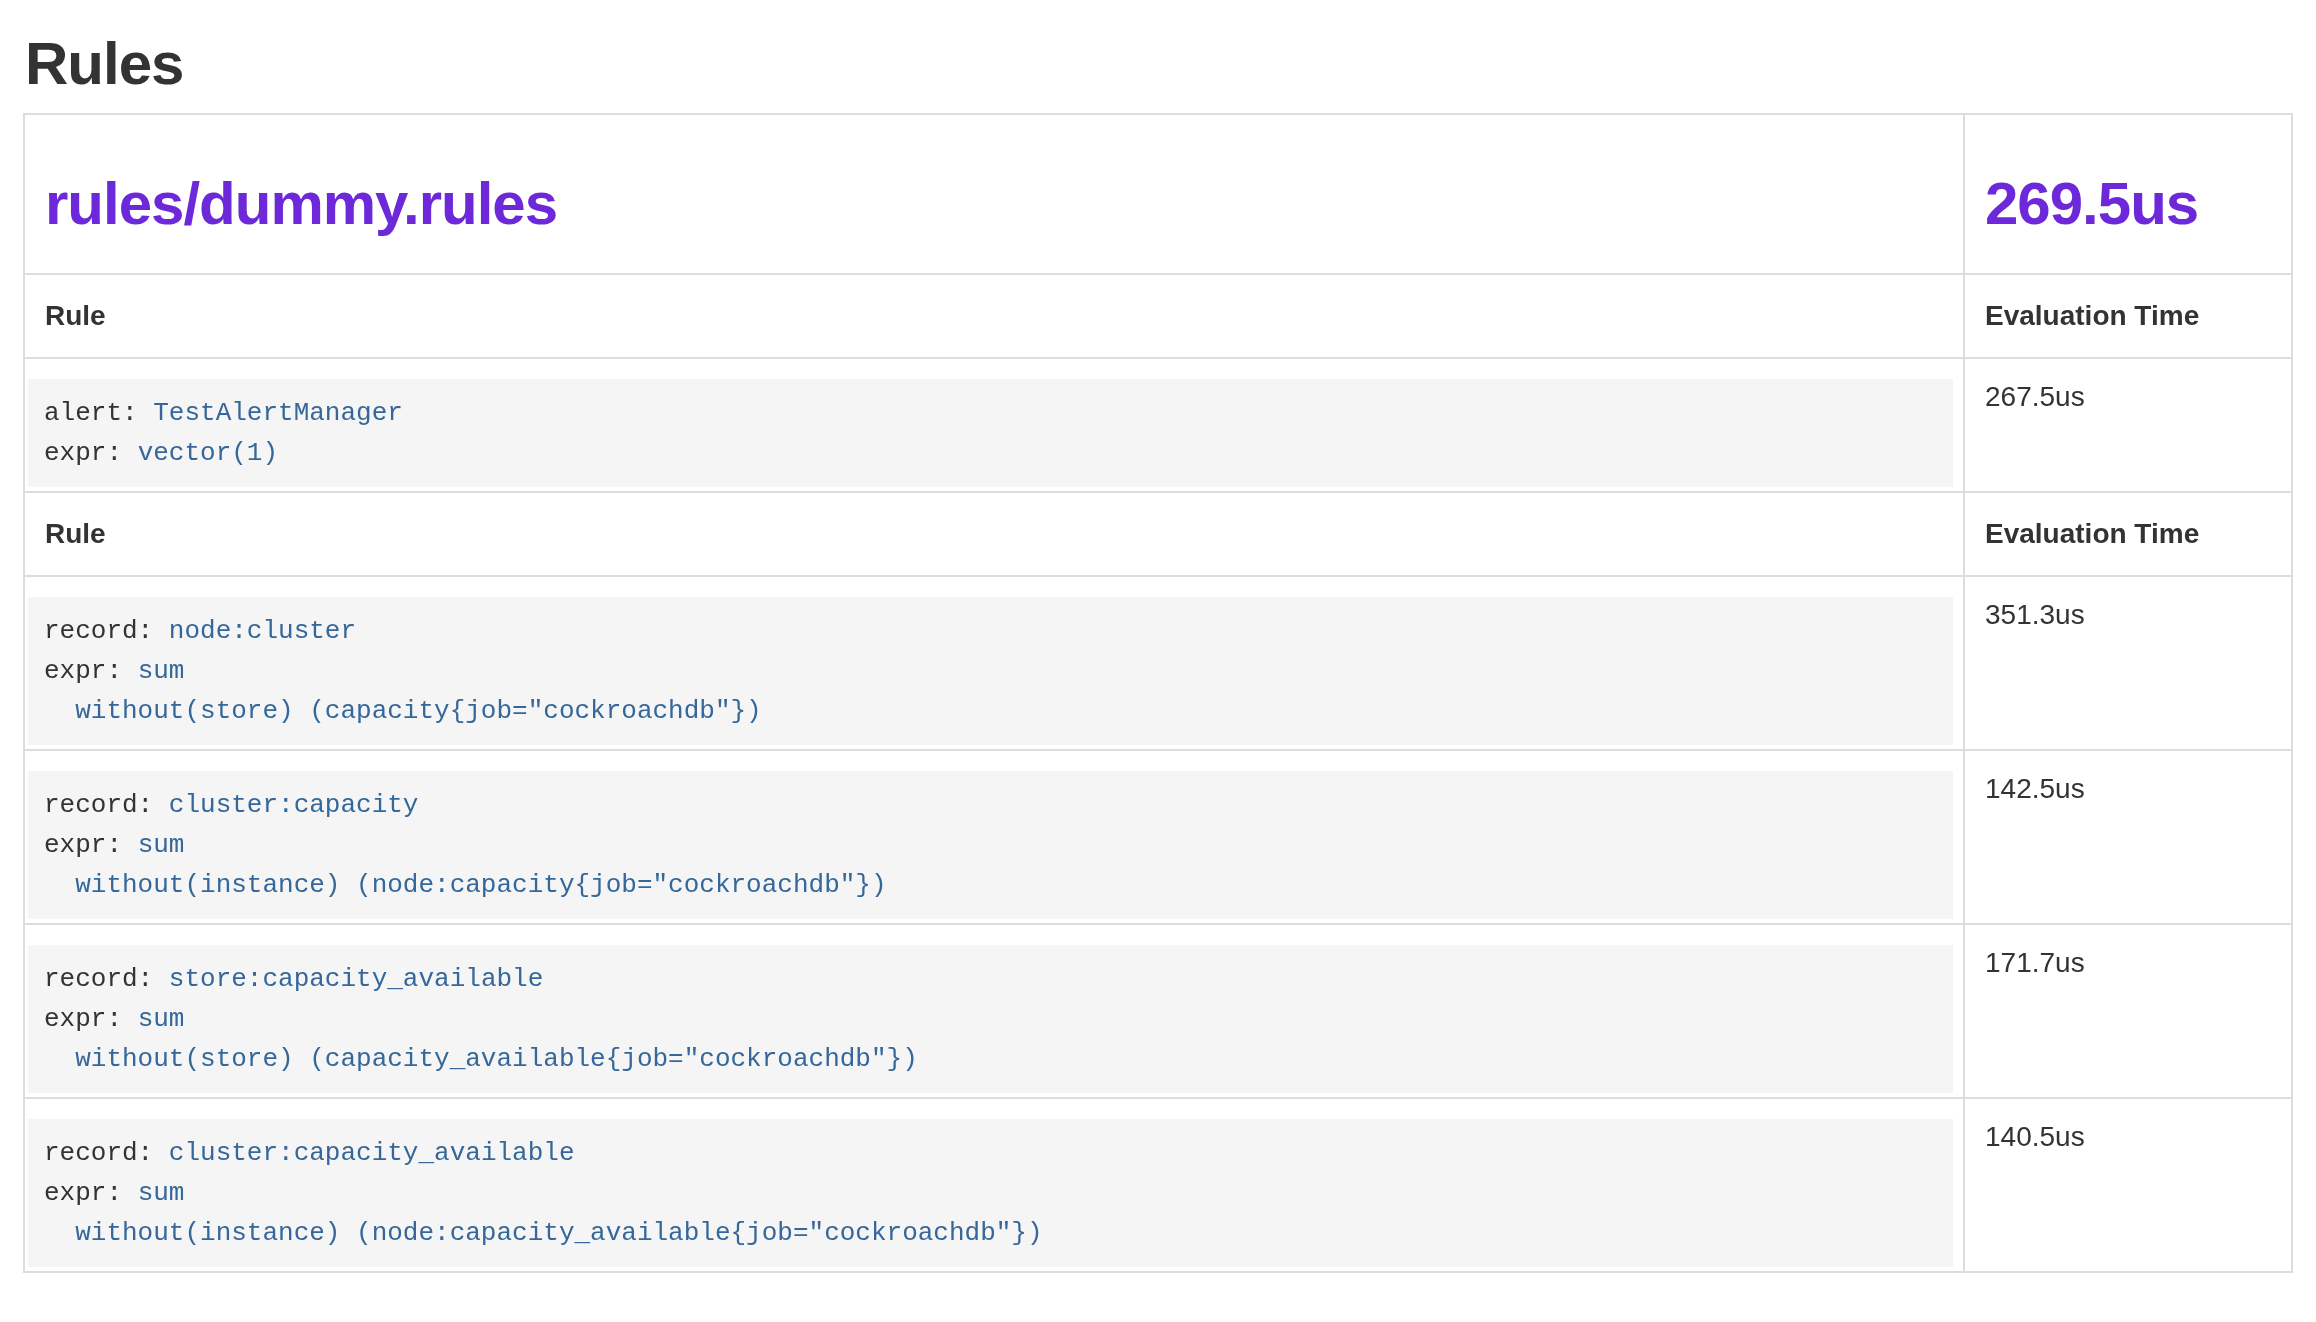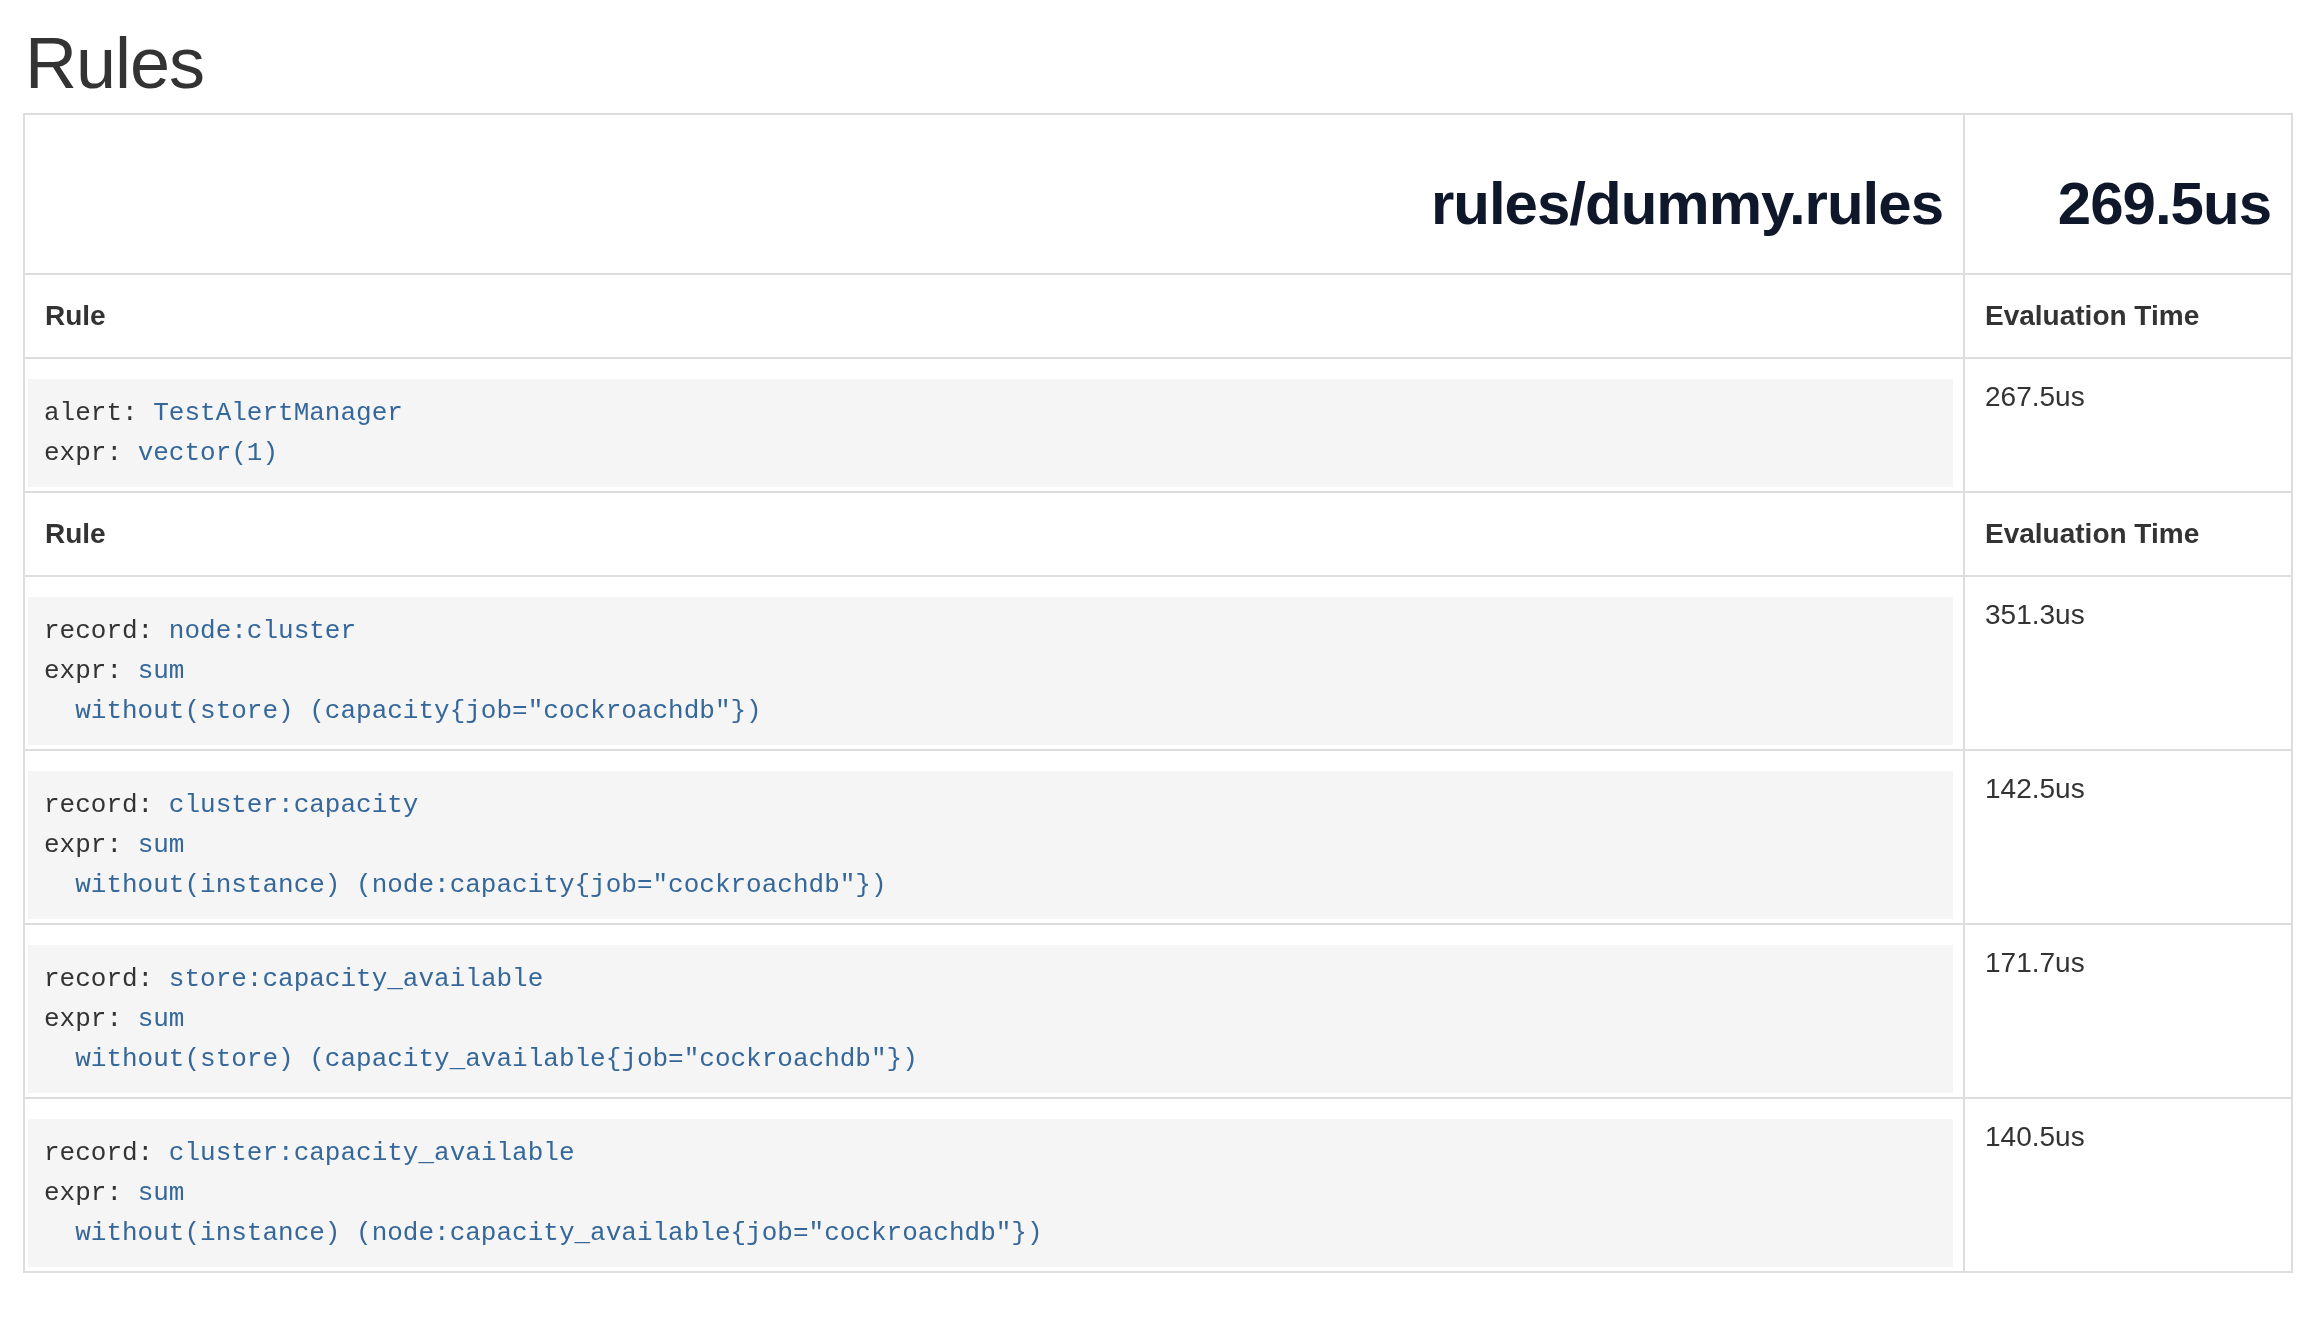--- a/index.html
+++ b/index.html
@@ -12,22 +12,22 @@
     height: 1322px;
     overflow: hidden;
     color: #333333;
     font-family: "Liberation Sans", "DejaVu Sans", sans-serif;
     font-size: 28px;
   }
   .container {
     padding: 0 23px;
   }
   .page-title {
-    font-size: 72px;
-    font-weight: 400;
+    font-size: 60px;
+    font-weight: 700;
     line-height: 79px;
     margin: 24px 0 10px 2px;
     color: #333333;
     letter-spacing: -1px;
   }
   table.rules-table {
     width: 100%;
     border-collapse: collapse;
     table-layout: fixed;
   }
@@ -37,23 +37,22 @@
     border: 2px solid #dddddd;
     vertical-align: top;
     padding: 16px 20px;
     background: #ffffff;
   }
   .group-name, .group-time {
     font-size: 60px;
     font-weight: 600;
     line-height: 66px;
     margin: 40px 0 20px 0;
-    color: #0f172a;
+    color: #6d28d9;
     letter-spacing: -1px;
-    text-align: right;
   }
   td.label-cell {
     font-weight: 700;
     font-size: 28px;
     line-height: 32px;
     padding: 25px 20px;
   }
   td.rule-cell {
     padding: 20px 10px 4px 3px;
   }

